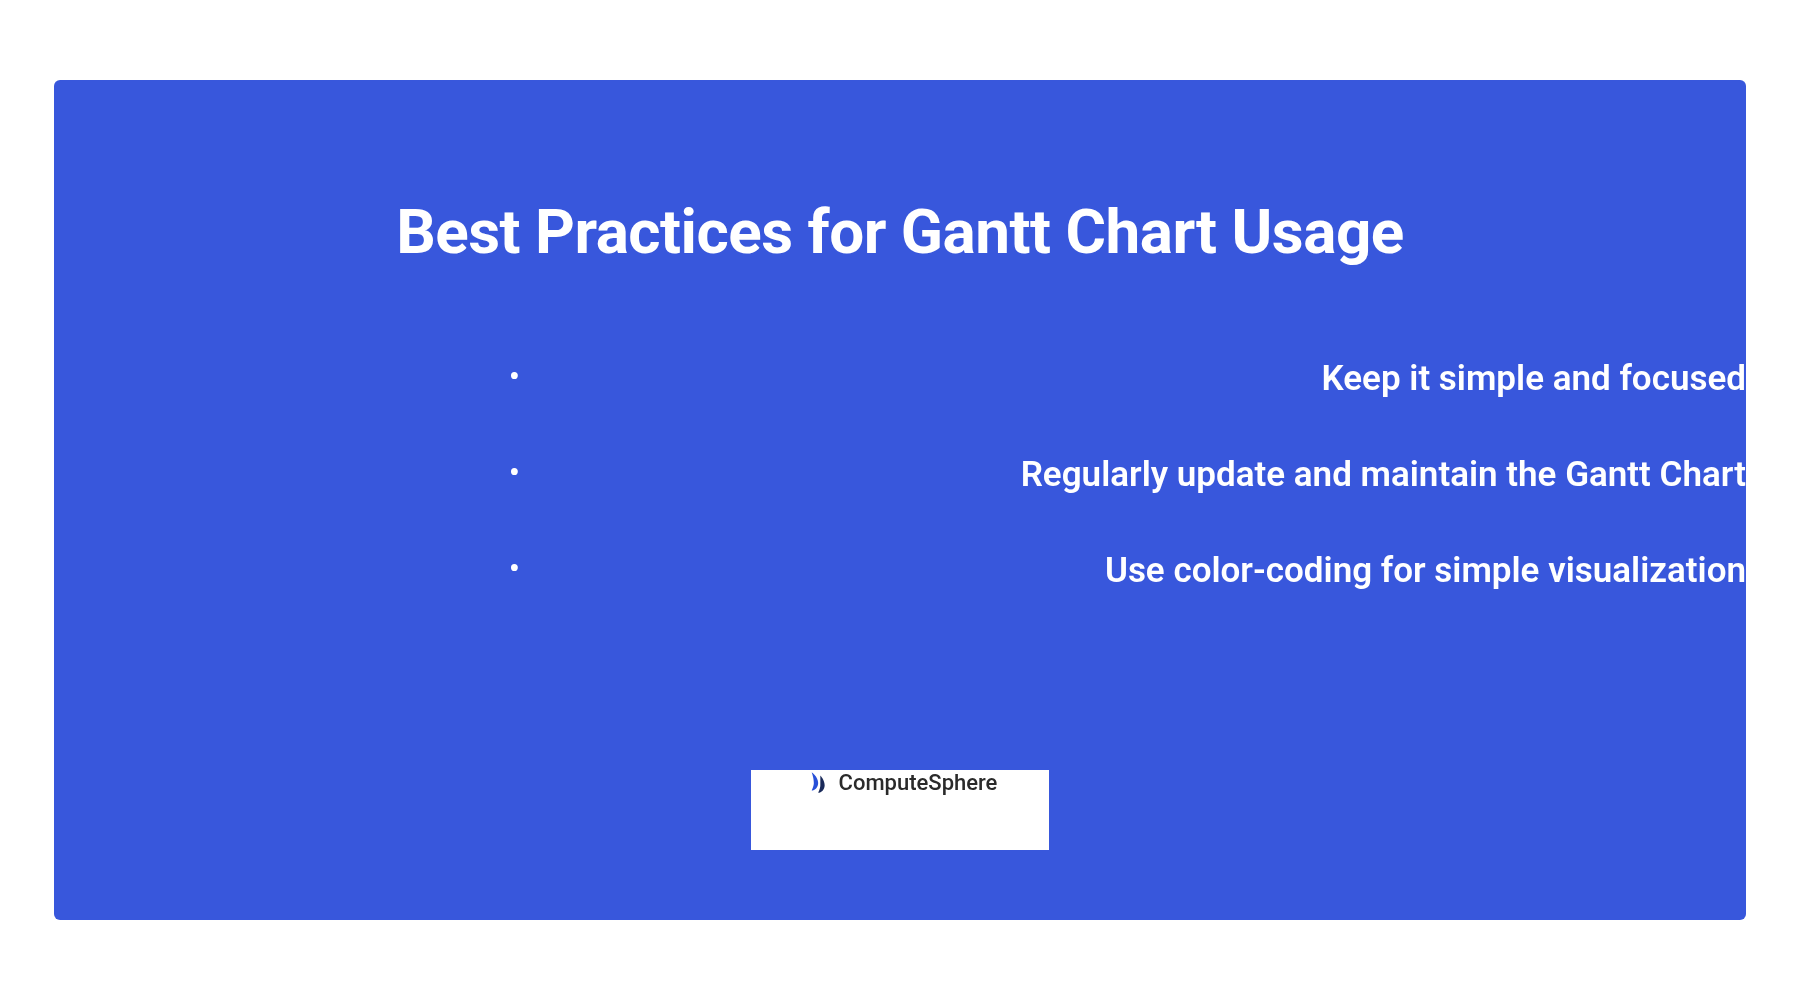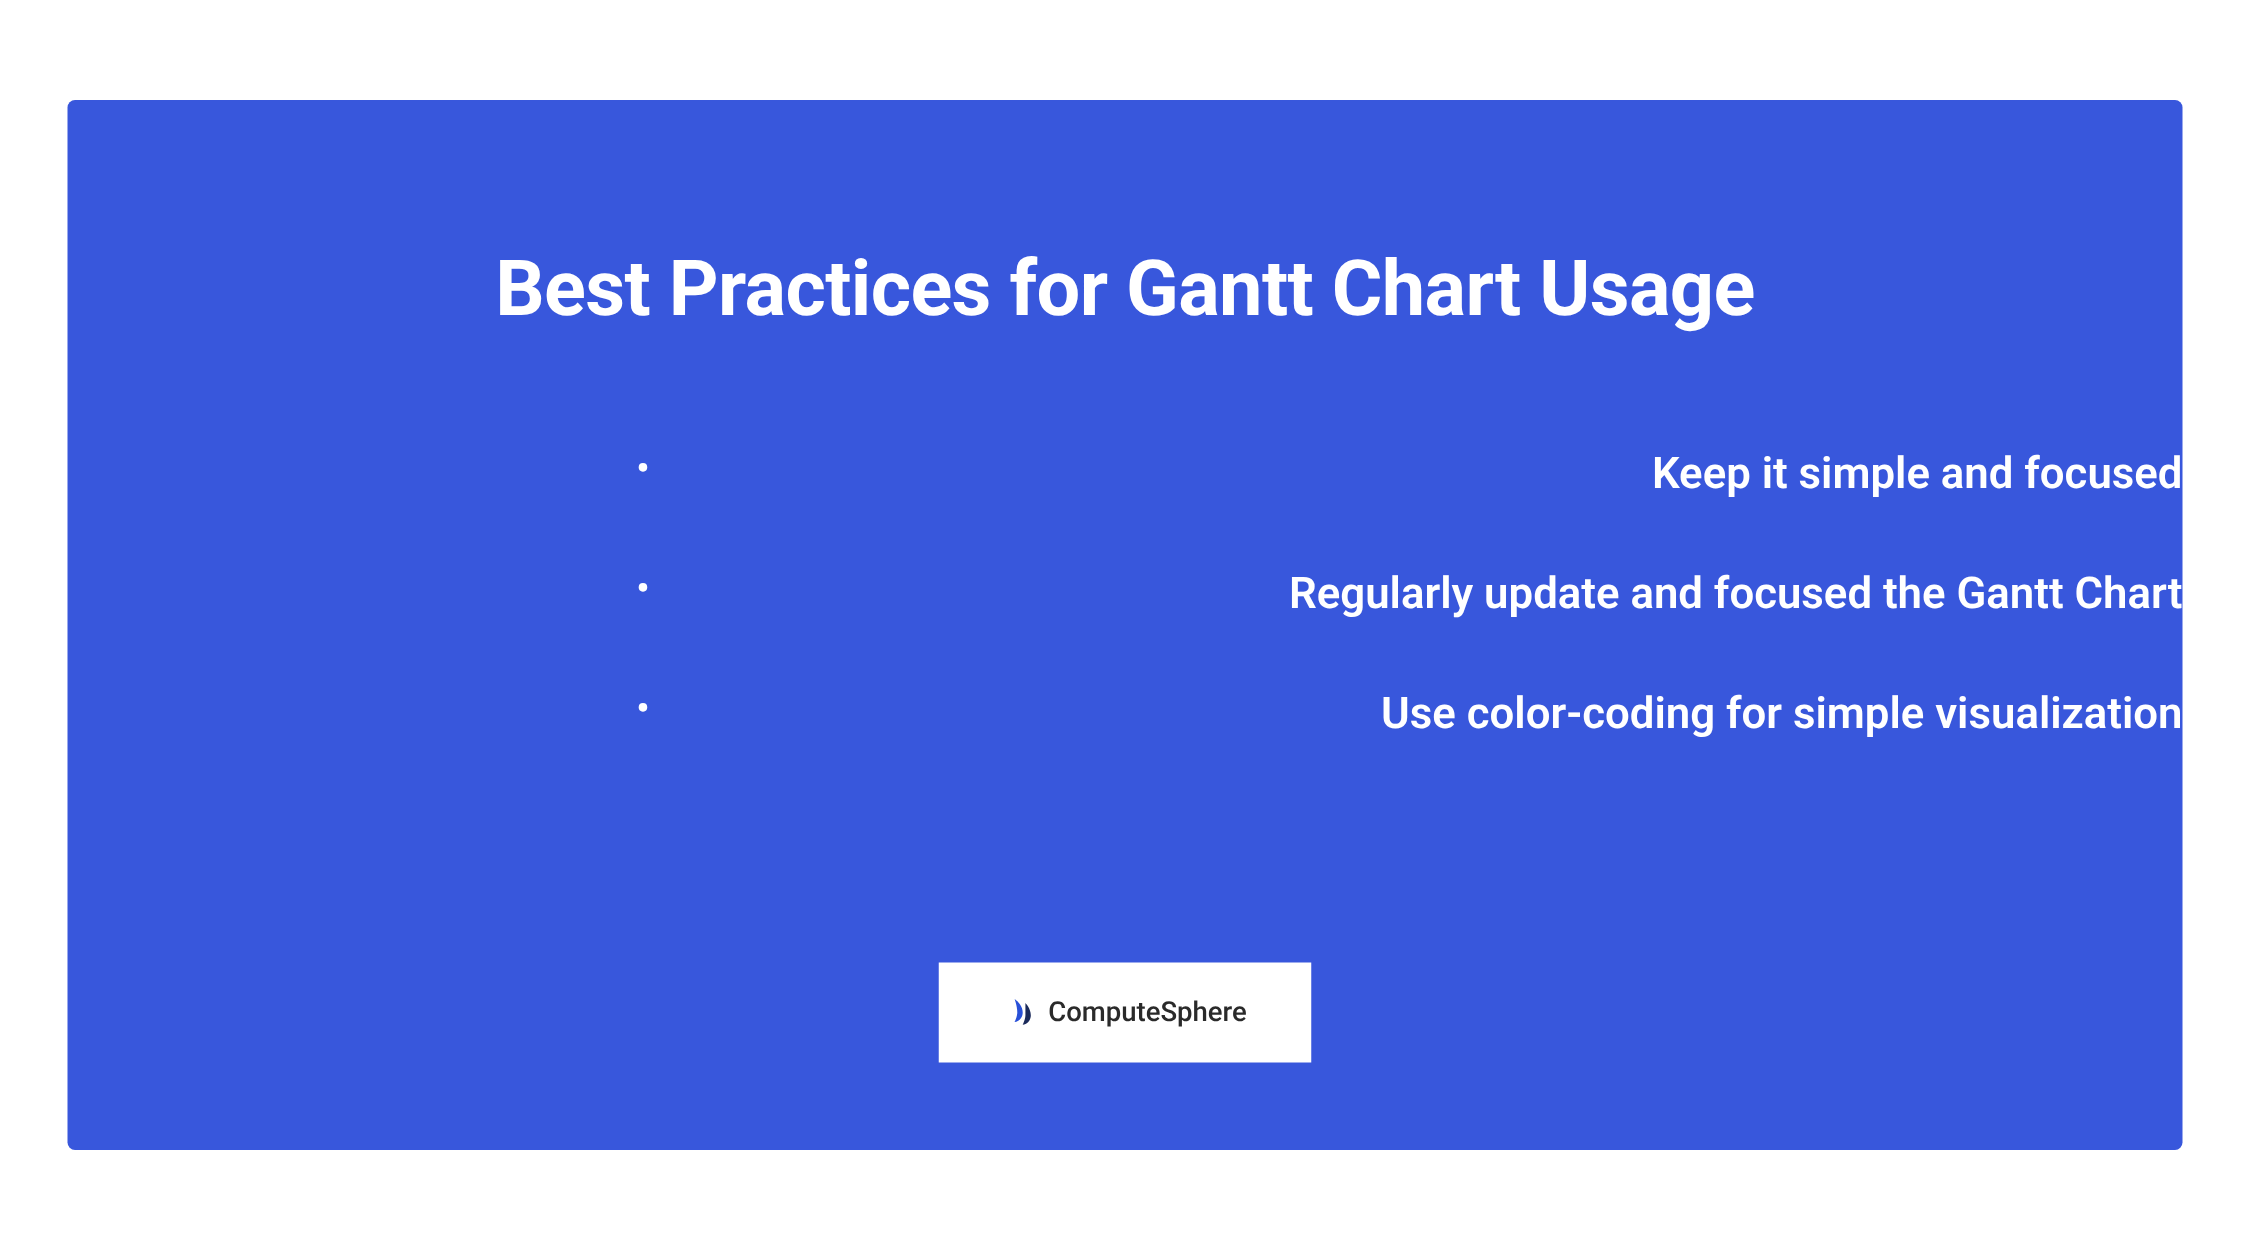--- a/index.html
+++ b/index.html
@@ -54,21 +54,21 @@
     }
     .logo-box {
       position: absolute;
       bottom: 70px;
       left: 50%;
       transform: translateX(-50%);
       background: #ffffff;
       width: 298px;
       height: 80px;
       display: flex;
-      align-items: center;
+      align-items: flex-start;
       justify-content: center;
       gap: 10px;
     }
     .logo-icon {
       width: 26px;
       height: 26px;
       display: flex;
       align-items: center;
       justify-content: center;
     }
@@ -78,21 +78,21 @@
       font-weight: 500;
     }
   </style>
 </head>
 <body>
 
 <div class="slide">
   <h1 class="title">Best Practices for Gantt Chart Usage</h1>
   <ul class="bullets">
     <li>Keep it simple and focused</li>
-    <li>Regularly update and focused the Gantt Chart</li>
+    <li>Regularly update and maintain the Gantt Chart</li>
     <li>Use color-coding for simple visualization</li>
   </ul>
   <div class="logo-box">
     <span class="logo-icon">
       <svg width="26" height="26" viewBox="0 0 24 24" fill="none">
         <path d="M8 2 C8 2 14 6 14 12 C14 16 11 19 8 19 C8 19 10 15 10 12 C10 7 8 2 8 2 Z" fill="#2850d8"></path>
         <path d="M16 5 C16 5 20 9 20 14 C20 18 17 21 14 21 C14 21 16 17 16 14 C16 9 16 5 16 5 Z" fill="#1a2a5a"></path>
       </svg>
     </span>
     <span class="logo-text">ComputeSphere</span>

